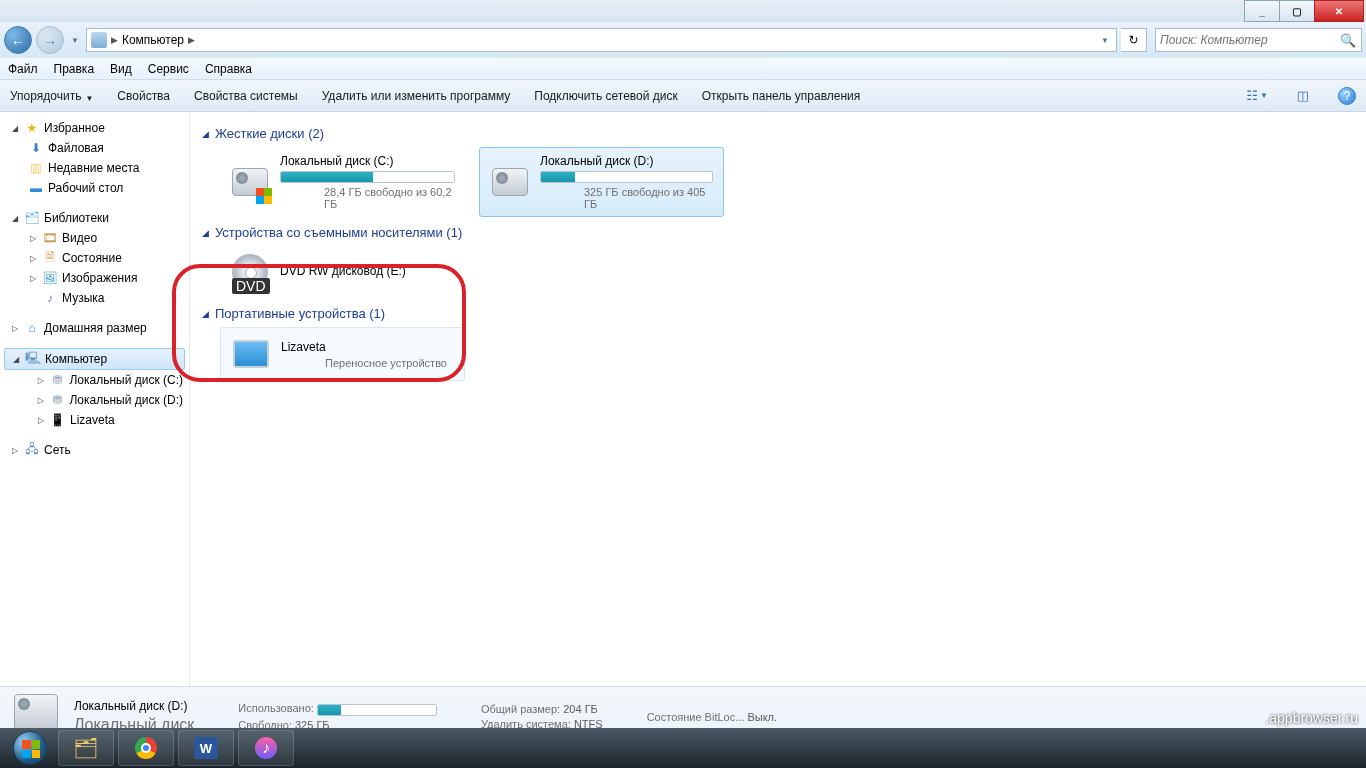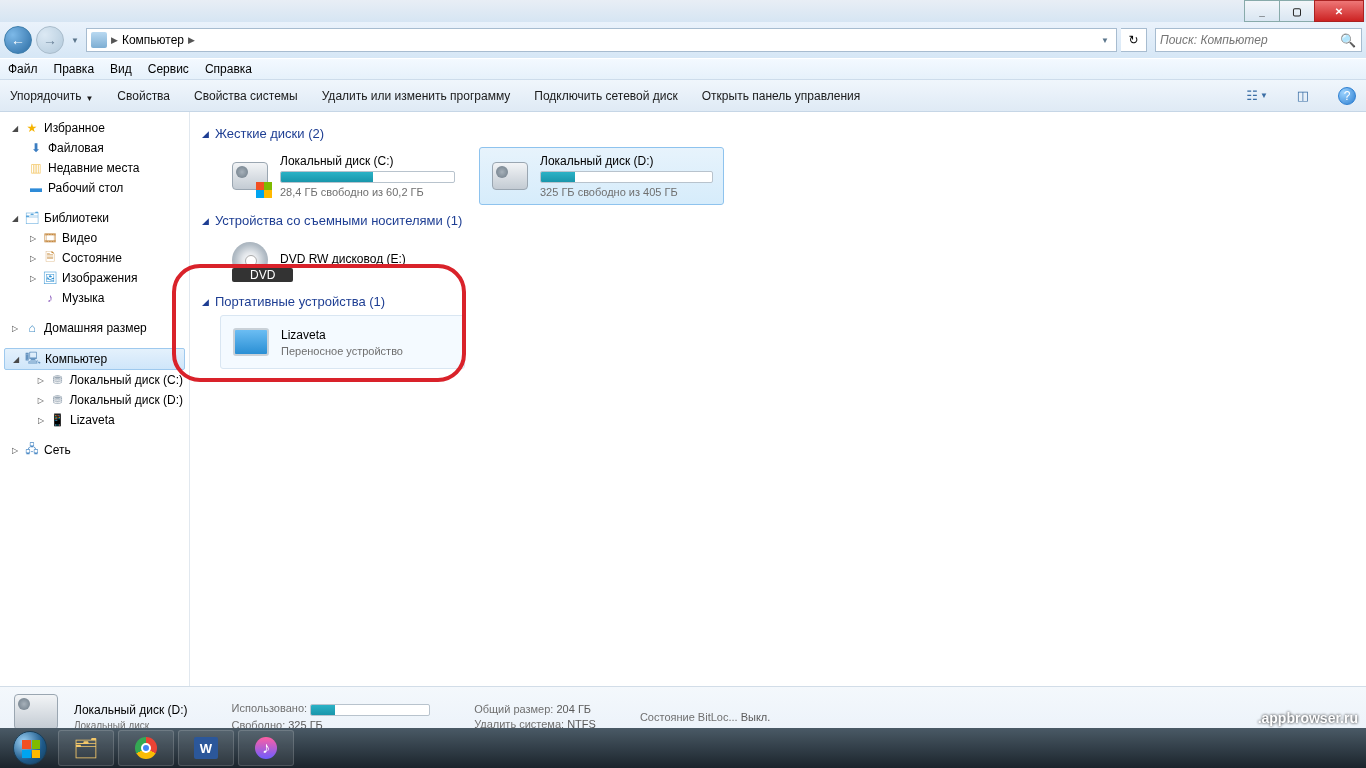--- a/index.html
+++ b/index.html
@@ -58,47 +58,47 @@
 .drive-tile.sel{ background:linear-gradient(#e7f3fc,#d6ecfb); border:1px solid #8ec3ee; border-radius:3px;}
 .drive-icon{ width:40px; height:40px; display:flex; align-items:center; justify-content:center; position:relative;}
 .hdd{ width:36px;height:28px;border-radius:4px;background:linear-gradient(#f2f4f6,#c3cbd3);border:1px solid #9aa6b1; position:relative;}
 .hdd:after{ content:""; position:absolute; left:3px; top:3px; width:12px;height:12px;border-radius:50%;background:radial-gradient(#a7b1ba,#6c7a86);}
 .winflag{ position:absolute; right:-2px; bottom:-2px; width:16px; height:16px; display:grid; grid-template-columns:1fr 1fr; grid-template-rows:1fr 1fr;}
 .winflag span:nth-child(1){background:#f25022}.winflag span:nth-child(2){background:#7fba00}.winflag span:nth-child(3){background:#00a4ef}.winflag span:nth-child(4){background:#ffb900}
 .drive-body{ flex:1;}
 .drive-name{ color:#000; margin-bottom:3px;}
 .bar{ height:12px; background:#fff; border:1px solid #b8c3cd; border-radius:2px; overflow:hidden; margin-bottom:3px;}
 .bar .fill{ height:100%; background:linear-gradient(#2bb2c6,#1996ab);}
-.drive-info{ color:#6f6f6f; font-size:11px;}
+.drive-info{ color:#6f6f6f; font-size:11px;margin-left:44px;}
 .dvd-disc{ width:36px;height:36px;border-radius:50%;background:radial-gradient(circle,#fff 0%,#e2e6ea 30%,#b4bec7 60%,#8c99a5 100%); position:relative;}
 .dvd-disc:after{content:"";position:absolute;left:13px;top:13px;width:10px;height:10px;border-radius:50%;background:#fff;border:1px solid #aaa;}
-.dvd-label{ position:absolute; left:2px; bottom:-2px; font-size:12px; background:#333; color:#fff; padding:0 18px; border-radius:2px;}
+.dvd-label{ position:absolute; left:2px; bottom:-2px; font-size:14px; background:#333; color:#fff; padding:0 4px; border-radius:2px;}
 .porta-icon{ width:36px;height:28px;border-radius:3px;border:2px solid #c9d1d8;background:linear-gradient(#6bbdf3,#2a8fd4);}
 .annot{ position:absolute; border:4px solid #d9222a; border-radius:28px; pointer-events:none;}
 
 
 .details{ height:60px; background:linear-gradient(#f4f8fc,#e9f1f9); border-top:1px solid #d2dde8; display:flex; align-items:center; padding:6px 14px; gap:14px; font-size:12px;}
 .det-icon{ width:46px; height:46px; position:relative;}
 .det-col{ display:flex; flex-direction:column; gap:3px;}
 .det-title{ color:#000;}
-.det-sub{ color:#6f6f6f; font-size:10px;}
+.det-sub{ color:#6f6f6f; font-size:16px;}
 .det-kv{ display:flex; flex-direction:column; gap:3px; font-size:11px; color:#5a5a5a; margin-left:30px;}
 .det-kv .k{ color:#6f6f6f;}
 .det-bar{ width:120px; height:12px; border:1px solid #b8c3cd; border-radius:2px; background:#fff; overflow:hidden; display:inline-block; vertical-align:middle;}
 .det-bar .fill{height:100%;background:linear-gradient(#2bb2c6,#1996ab);}
 
 
 .taskbar{ position:absolute; left:0; right:0; bottom:0; height:40px; background:linear-gradient(#4a5a66,#1b242c); display:flex; align-items:center; padding:0 6px; gap:4px;}
 .start{ width:48px;height:36px;display:flex;align-items:center;justify-content:center;}
 .orb{ width:34px;height:34px;border-radius:50%;background:radial-gradient(circle at 30% 30%,#9ad0f5,#1e5a8a 60%,#123a58);border:1px solid #1a3e57; position:relative;}
 .orb .flag{ position:absolute;left:8px;top:8px;width:18px;height:18px;display:grid;grid-template-columns:1fr 1fr;grid-template-rows:1fr 1fr;gap:1px;}
 .task-btn{ width:56px;height:36px;border:1px solid rgba(255,255,255,.15);border-radius:3px;background:rgba(255,255,255,.08);display:flex;align-items:center;justify-content:center;}
 .tray{ margin-left:auto; display:flex; align-items:center; gap:10px; color:#fff; font-size:11px; padding-right:8px;}
 .tray .col{ text-align:right; line-height:1.2;}
-.watermark{ position:absolute; right:8px; bottom:42px; color:#fff; font-size:14px; font-family:Arial; opacity:.95; text-shadow:0 0 3px #000;font-weight:bold;}
+.watermark{ position:absolute; right:8px; bottom:42px; color:#fff; font-size:14px; font-family:Arial; opacity:.95; text-shadow:0 0 3px #000;}
 </style>
 </head>
 <body>
 
 <div class="titlebar">
   <div class="win-btn win-min">_</div>
   <div class="win-btn win-max">▢</div>
   <div class="win-btn win-close">✕</div>
 </div>
 

